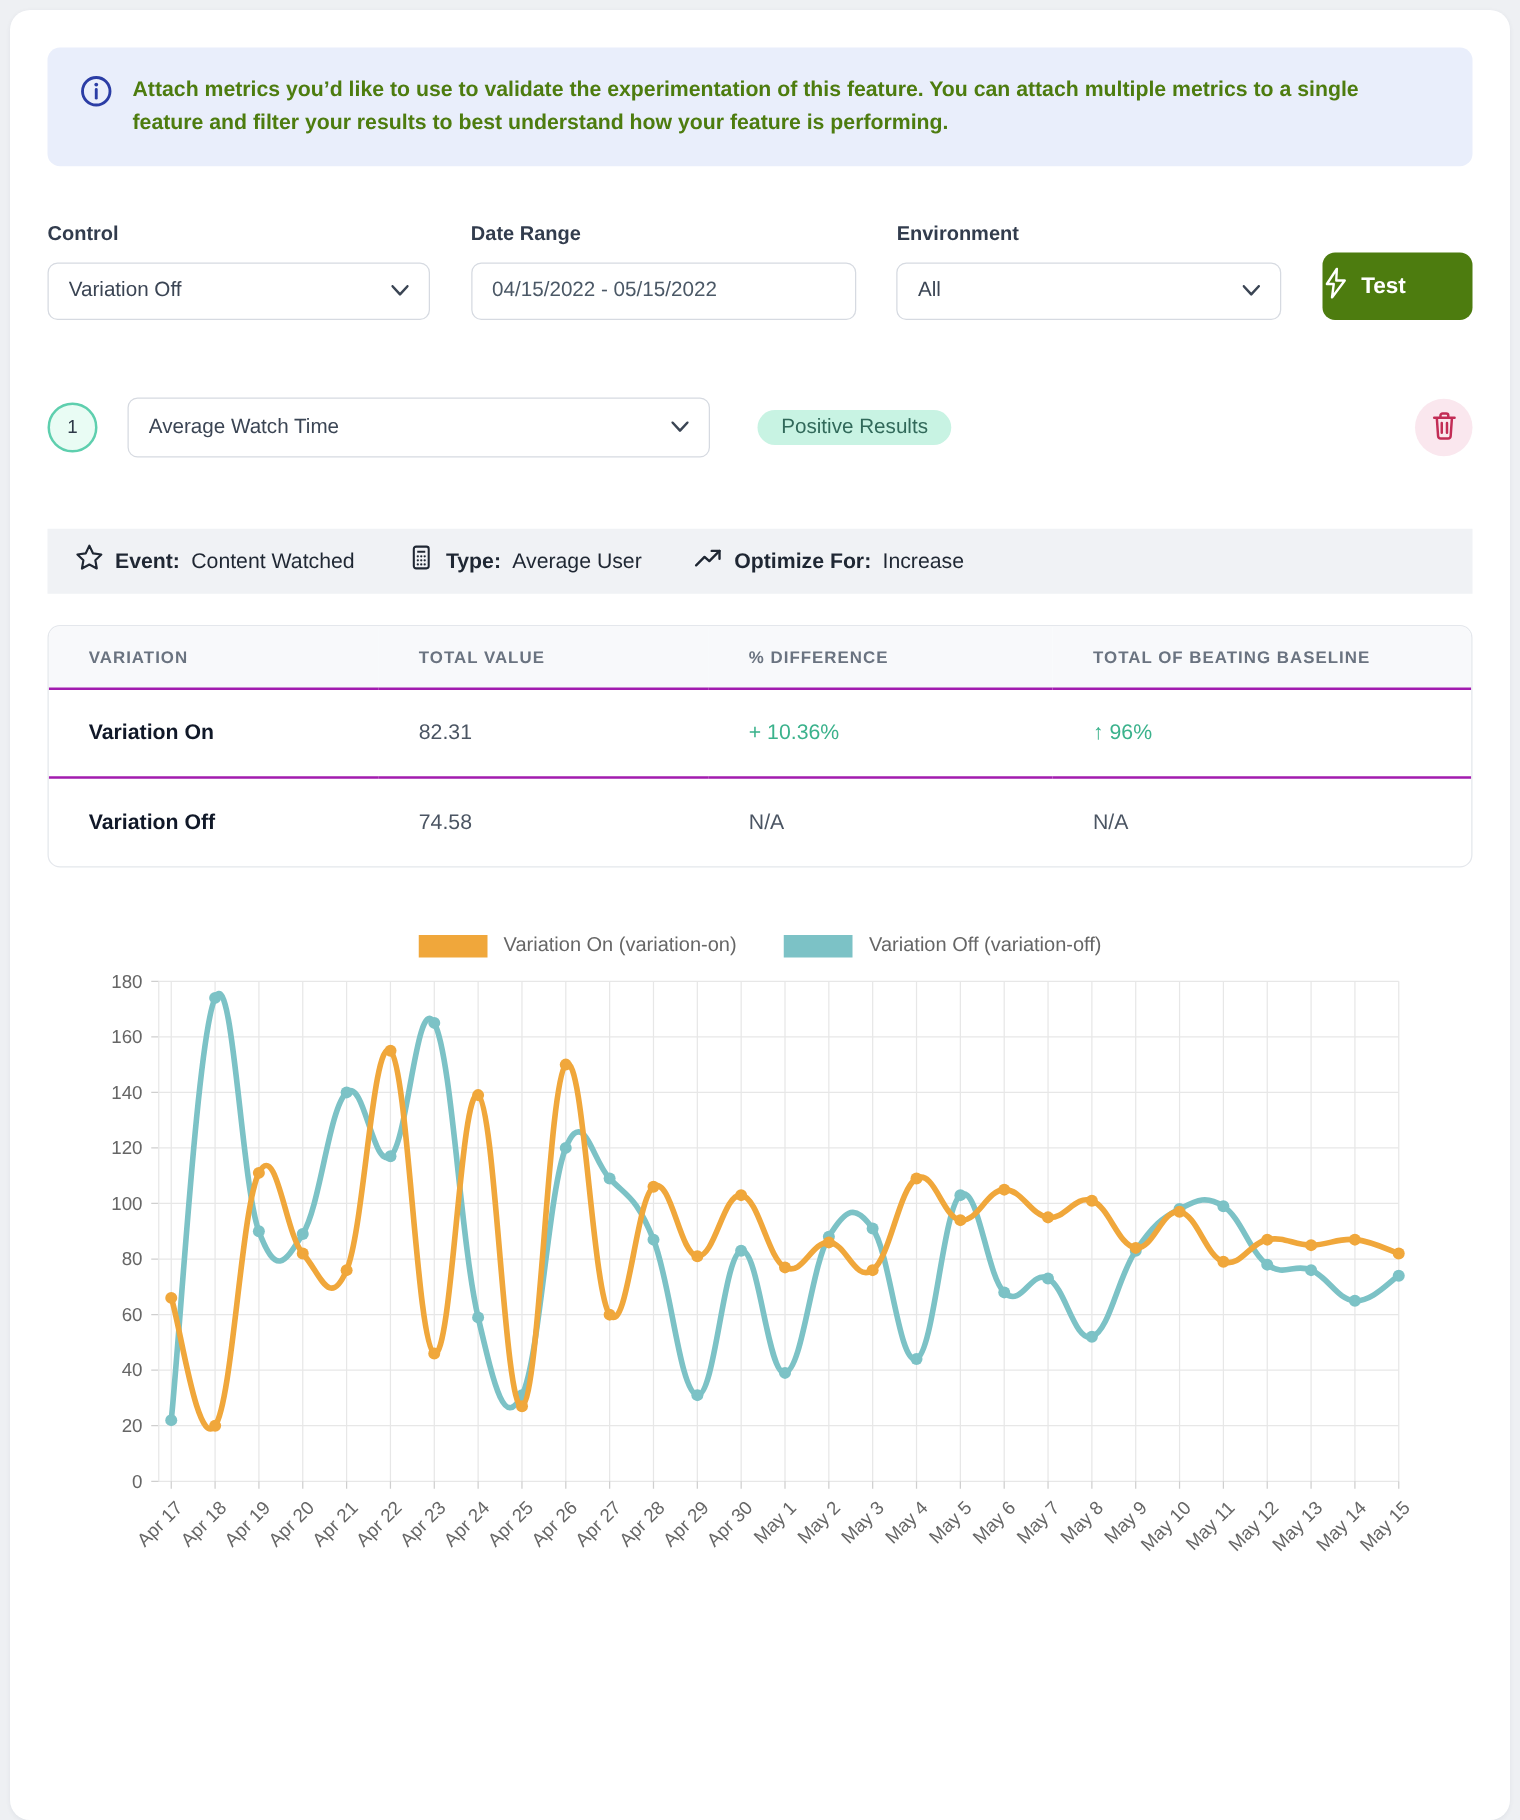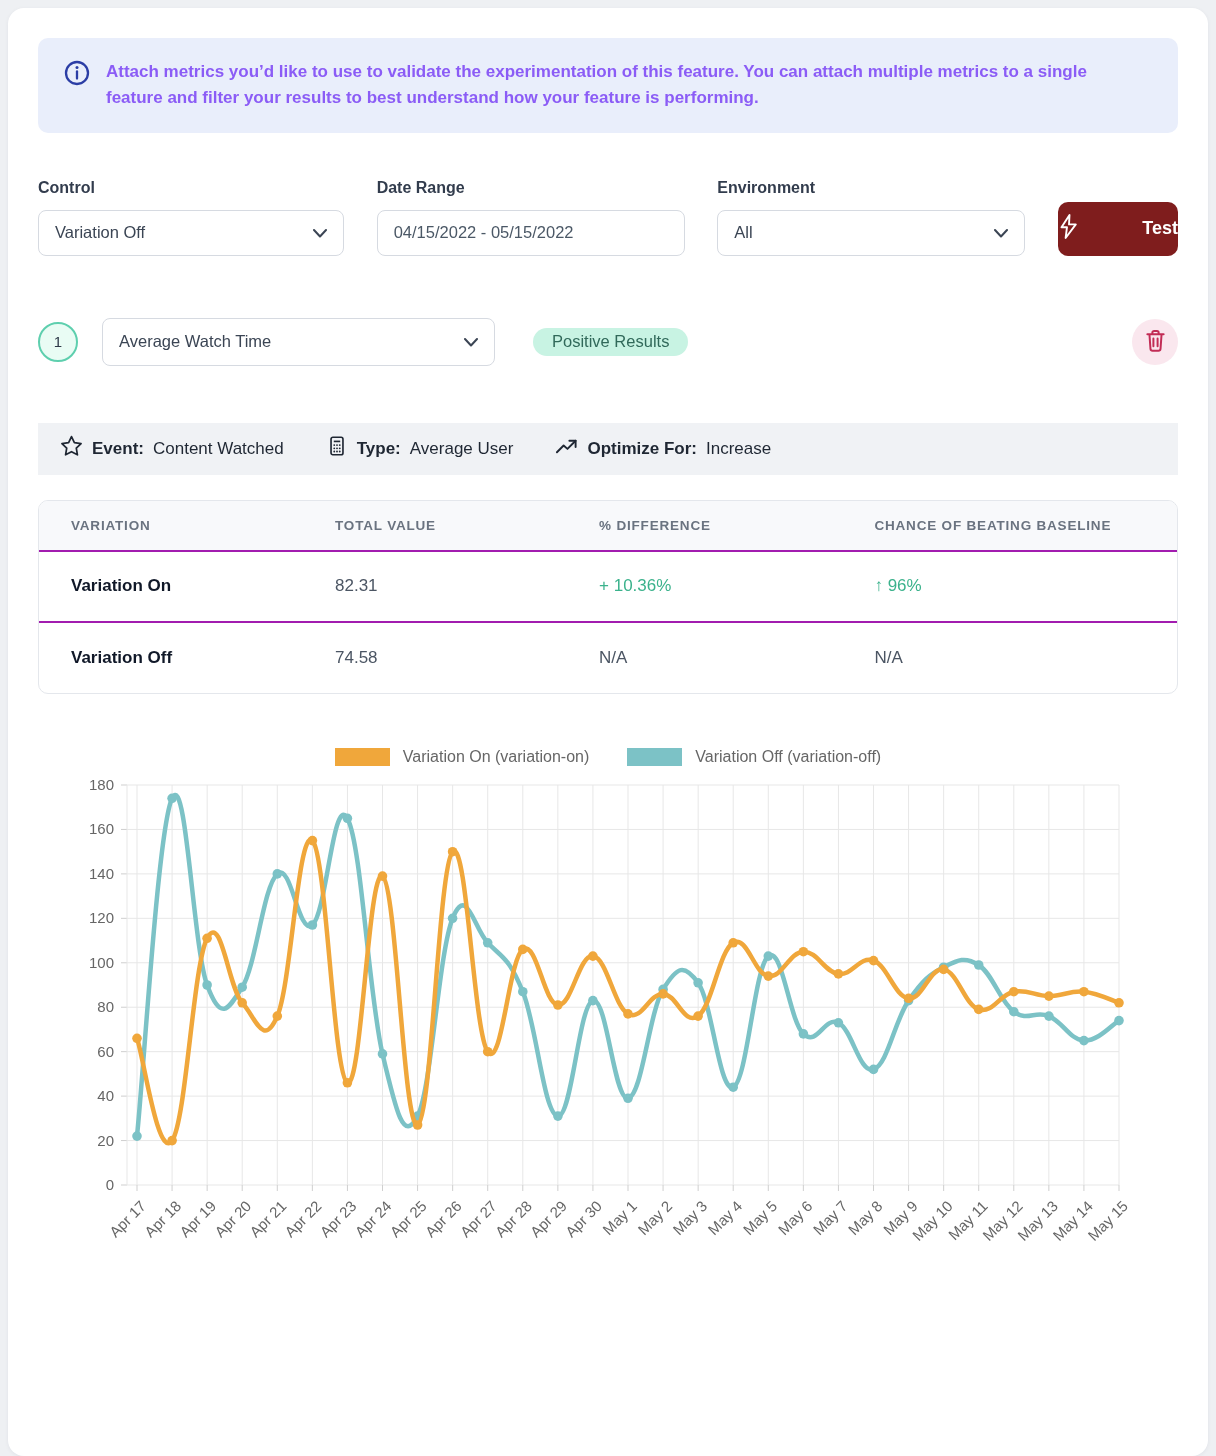--- a/index.html
+++ b/index.html
@@ -4,46 +4,46 @@
 <style>
   * { margin:0; padding:0; box-sizing:border-box; }
   html,body { width:1216px; height:1456px; overflow:hidden; }
   body { background:#eef0f3; font-family:"Liberation Sans", sans-serif; }
   .card { margin:8px 8px 0 8px; width:1200px; min-height:1448px; background:#ffffff;
           border-radius:16px; padding:30px; box-shadow:0 1px 4px rgba(20,30,60,.06); }
 
   
   .banner { background:#e9eefb; border-radius:10px; min-height:94px; display:flex;
             align-items:flex-start; gap:16px; padding:21px 26px; }
-  .banner .txt { color:#8b5cf6; font-weight:bold; font-size:17px; line-height:1.55; max-width:1030px; }
+  .banner .txt { color:#4d7c0f; font-weight:bold; font-size:17px; line-height:1.55; max-width:1030px; }
   .info-ic { flex:0 0 auto; margin-top:1px; }
 
   
   .controls { margin-top:46px; display:grid; grid-template-columns:306px 308px 308px 120px;
               justify-content:space-between; }
   .f-label { font-size:16px; font-weight:700; color:#323c4d; margin-bottom:13px; }
   .field { height:46px; border:1px solid #d6dae1; border-radius:8px; background:#fff;
            display:flex; align-items:center; justify-content:space-between; padding:0 16px;
            font-size:16.5px; color:#3b4554; font-weight:500; cursor:pointer; }
   .field.inp { color:#4b5866; font-weight:400; cursor:text; }
   .btn-test { align-self:end; height:54px; width:120px; border:none; border-radius:10px;
-              background:#7f1d1d; color:#fff; font-family:inherit; font-size:18px; font-weight:bold;
-              display:flex; align-items:center; justify-content:space-between; gap:10px; cursor:pointer; }
+              background:#4d7c0f; color:#fff; font-family:inherit; font-size:18px; font-weight:bold;
+              display:flex; align-items:center; justify-content:flex-start; gap:10px; cursor:pointer; }
 
   
   .divider { margin-top:52px; display:flex; align-items:center; gap:18px; height:24px; }
   .divider .line { flex:1; height:1px; background:#dadde3; }
   .divider .ttl { font-size:20px; font-weight:bold; color:#2e3948; }
 
   
   .metric-row { margin-top:62px; display:flex; align-items:center; }
   .num-circle { width:40px; height:40px; border-radius:50%; border:2px solid #5ecfae;
                 background:#e9fcf4; color:#2e3948; font-size:15px; display:flex;
                 align-items:center; justify-content:center; }
-  .metric-sel { margin-left:24px; width:393px; height:48px; }
+  .metric-sel { margin-left:24px; width:466px; height:48px; }
   .badge { margin-left:38px; height:28px; border-radius:20px; background:#c8f3e3; color:#31695a;
            font-size:16.5px; font-weight:500; display:flex; align-items:center; padding:0 19px; }
   .trash-btn { margin-left:auto; width:46px; height:46px; border-radius:50%; background:#fae7ee;
                border:none; display:flex; align-items:center; justify-content:center; cursor:pointer; }
 
   
   .event-bar { margin-top:57px; height:52px; background:#f0f2f5; display:flex; align-items:center;
                gap:24px; padding:0 22px; font-size:17px; color:#1f2733; }
   .event-bar .grp { display:flex; align-items:center; gap:9px; margin-right:18px; }
   .event-bar b { font-weight:bold; }
@@ -197,21 +197,21 @@
           <col class="c1">
           <col class="c2">
           <col class="c3">
           <col class="c4">
         </colgroup>
       <thead>
         <tr>
           <th>VARIATION</th>
           <th>TOTAL VALUE</th>
           <th>% DIFFERENCE</th>
-          <th>CHANCE OF BEATING BASELINE</th>
+          <th>TOTAL OF BEATING BASELINE</th>
         </tr>
       </thead>
       <tbody>
         <tr>
           <td class="name">Variation On</td>
           <td>82.31</td>
           <td class="pos">+ 10.36%</td>
           <td class="pos">↑ 96%</td>
         </tr>
         <tr>

